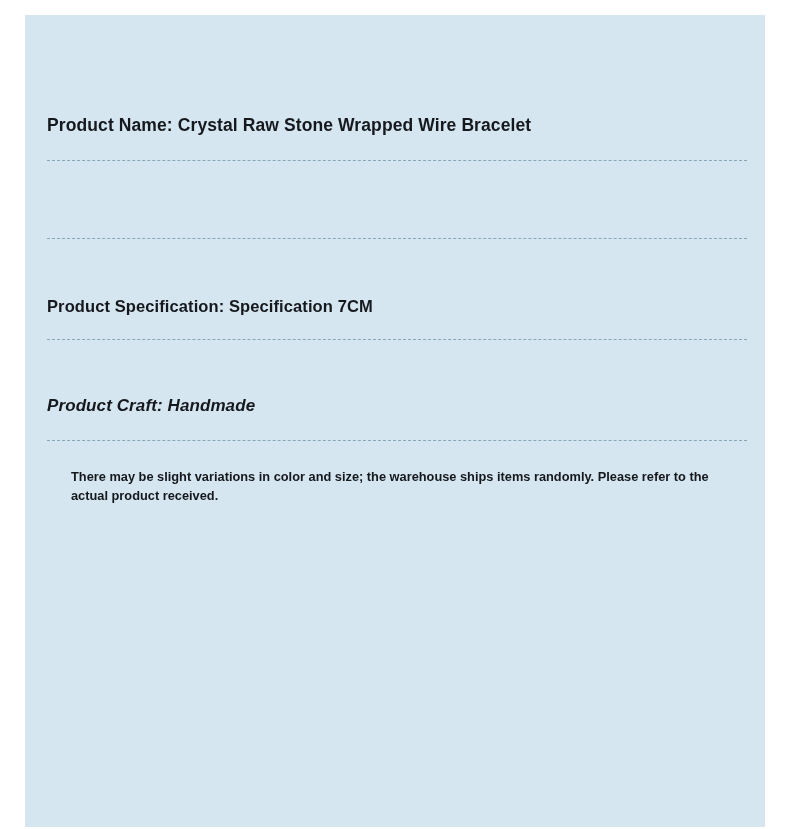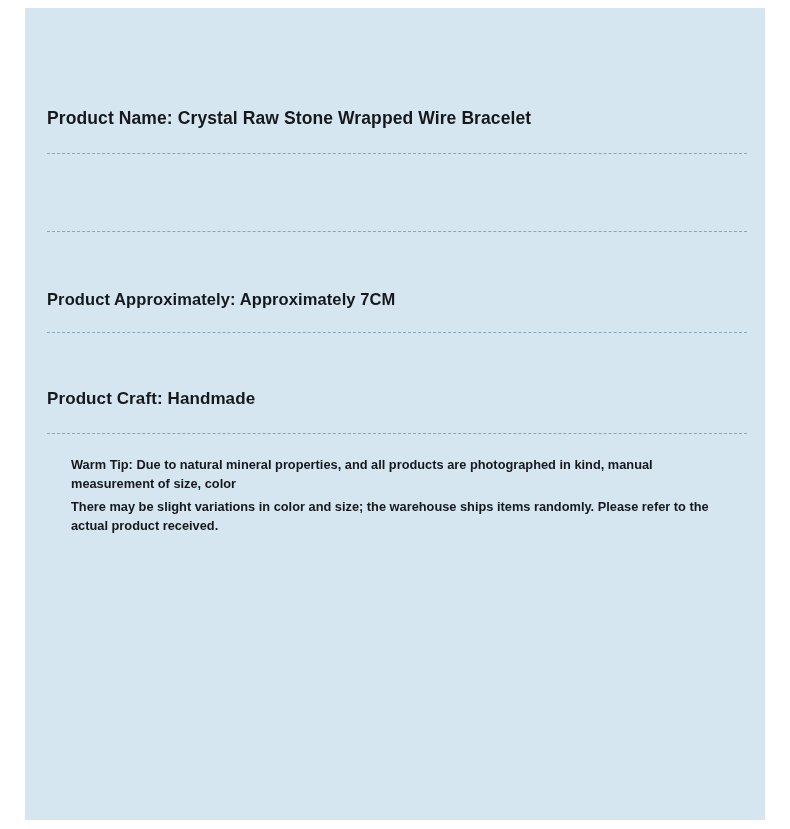--- a/index.html
+++ b/index.html
@@ -9,21 +9,21 @@
   body {
     width: 790px;
     height: 829px;
     background: #ffffff;
     font-family: "Liberation Sans", sans-serif;
     overflow: hidden;
   }
   .sheet {
     position: absolute;
     left: 25px;
-    top: 8px;
+    top: 15px;
     width: 740px;
     height: 812px;
     background: #d5e6f0;
   }
   .inner {
     position: absolute;
     left: 22px;
     top: 80px;
     width: 700px;
   }
@@ -49,21 +49,21 @@
 
   .r3 { padding-top: 58px; }
   .r3 .spec-text { font-size: 16.5px; }
   .r3 .line { margin-top: 23px; }
 
   .r4 { padding-top: 56px; }
   .r4 .flexrow {
     display: flex;
     align-items: baseline;
   }
-  .r4 .craft { font-size: 17px; }
+  .r4 .craft { font-size: 17px; font-style: italic; }
   .r4 .use {
     font-size: 14.5px;
     margin-left: 78px;
     position: relative;
     top: 2px;
   }
   .r4 .line { margin-top: 24px; }
 
   .r5 { padding-top: 26px; padding-left: 26px; }
   .r5 .note {
@@ -95,31 +95,30 @@
     <div class="row r1">
       <div class="spec-text">Product Name: Crystal Raw Stone Wrapped Wire Bracelet</div>
       <div class="line"></div>
     </div>
 
     <div class="row r2">
       <div class="line"></div>
     </div>
 
     <div class="row r3">
-      <div class="spec-text">Product Approximately: Approximately 7CM</div>
+      <div class="spec-text">Product Specification: Specification 7CM</div>
       <div class="line"></div>
     </div>
 
     <div class="row r4">
       <div class="flexrow">
         <div class="spec-text craft">Product Craft: Handmade</div>
       </div>
       <div class="line"></div>
     </div>
 
 
     <div class="row r6">
-      <p class="p1">Warm Tip: Due to natural mineral properties, and all products are photographed in kind, manual measurement of size, color</p>
       <p class="p2">There may be slight variations in color and size; the warehouse ships items randomly. Please refer to the actual product received.</p>
     </div>
 
   </div>
 </div>
 
 </body></html>

